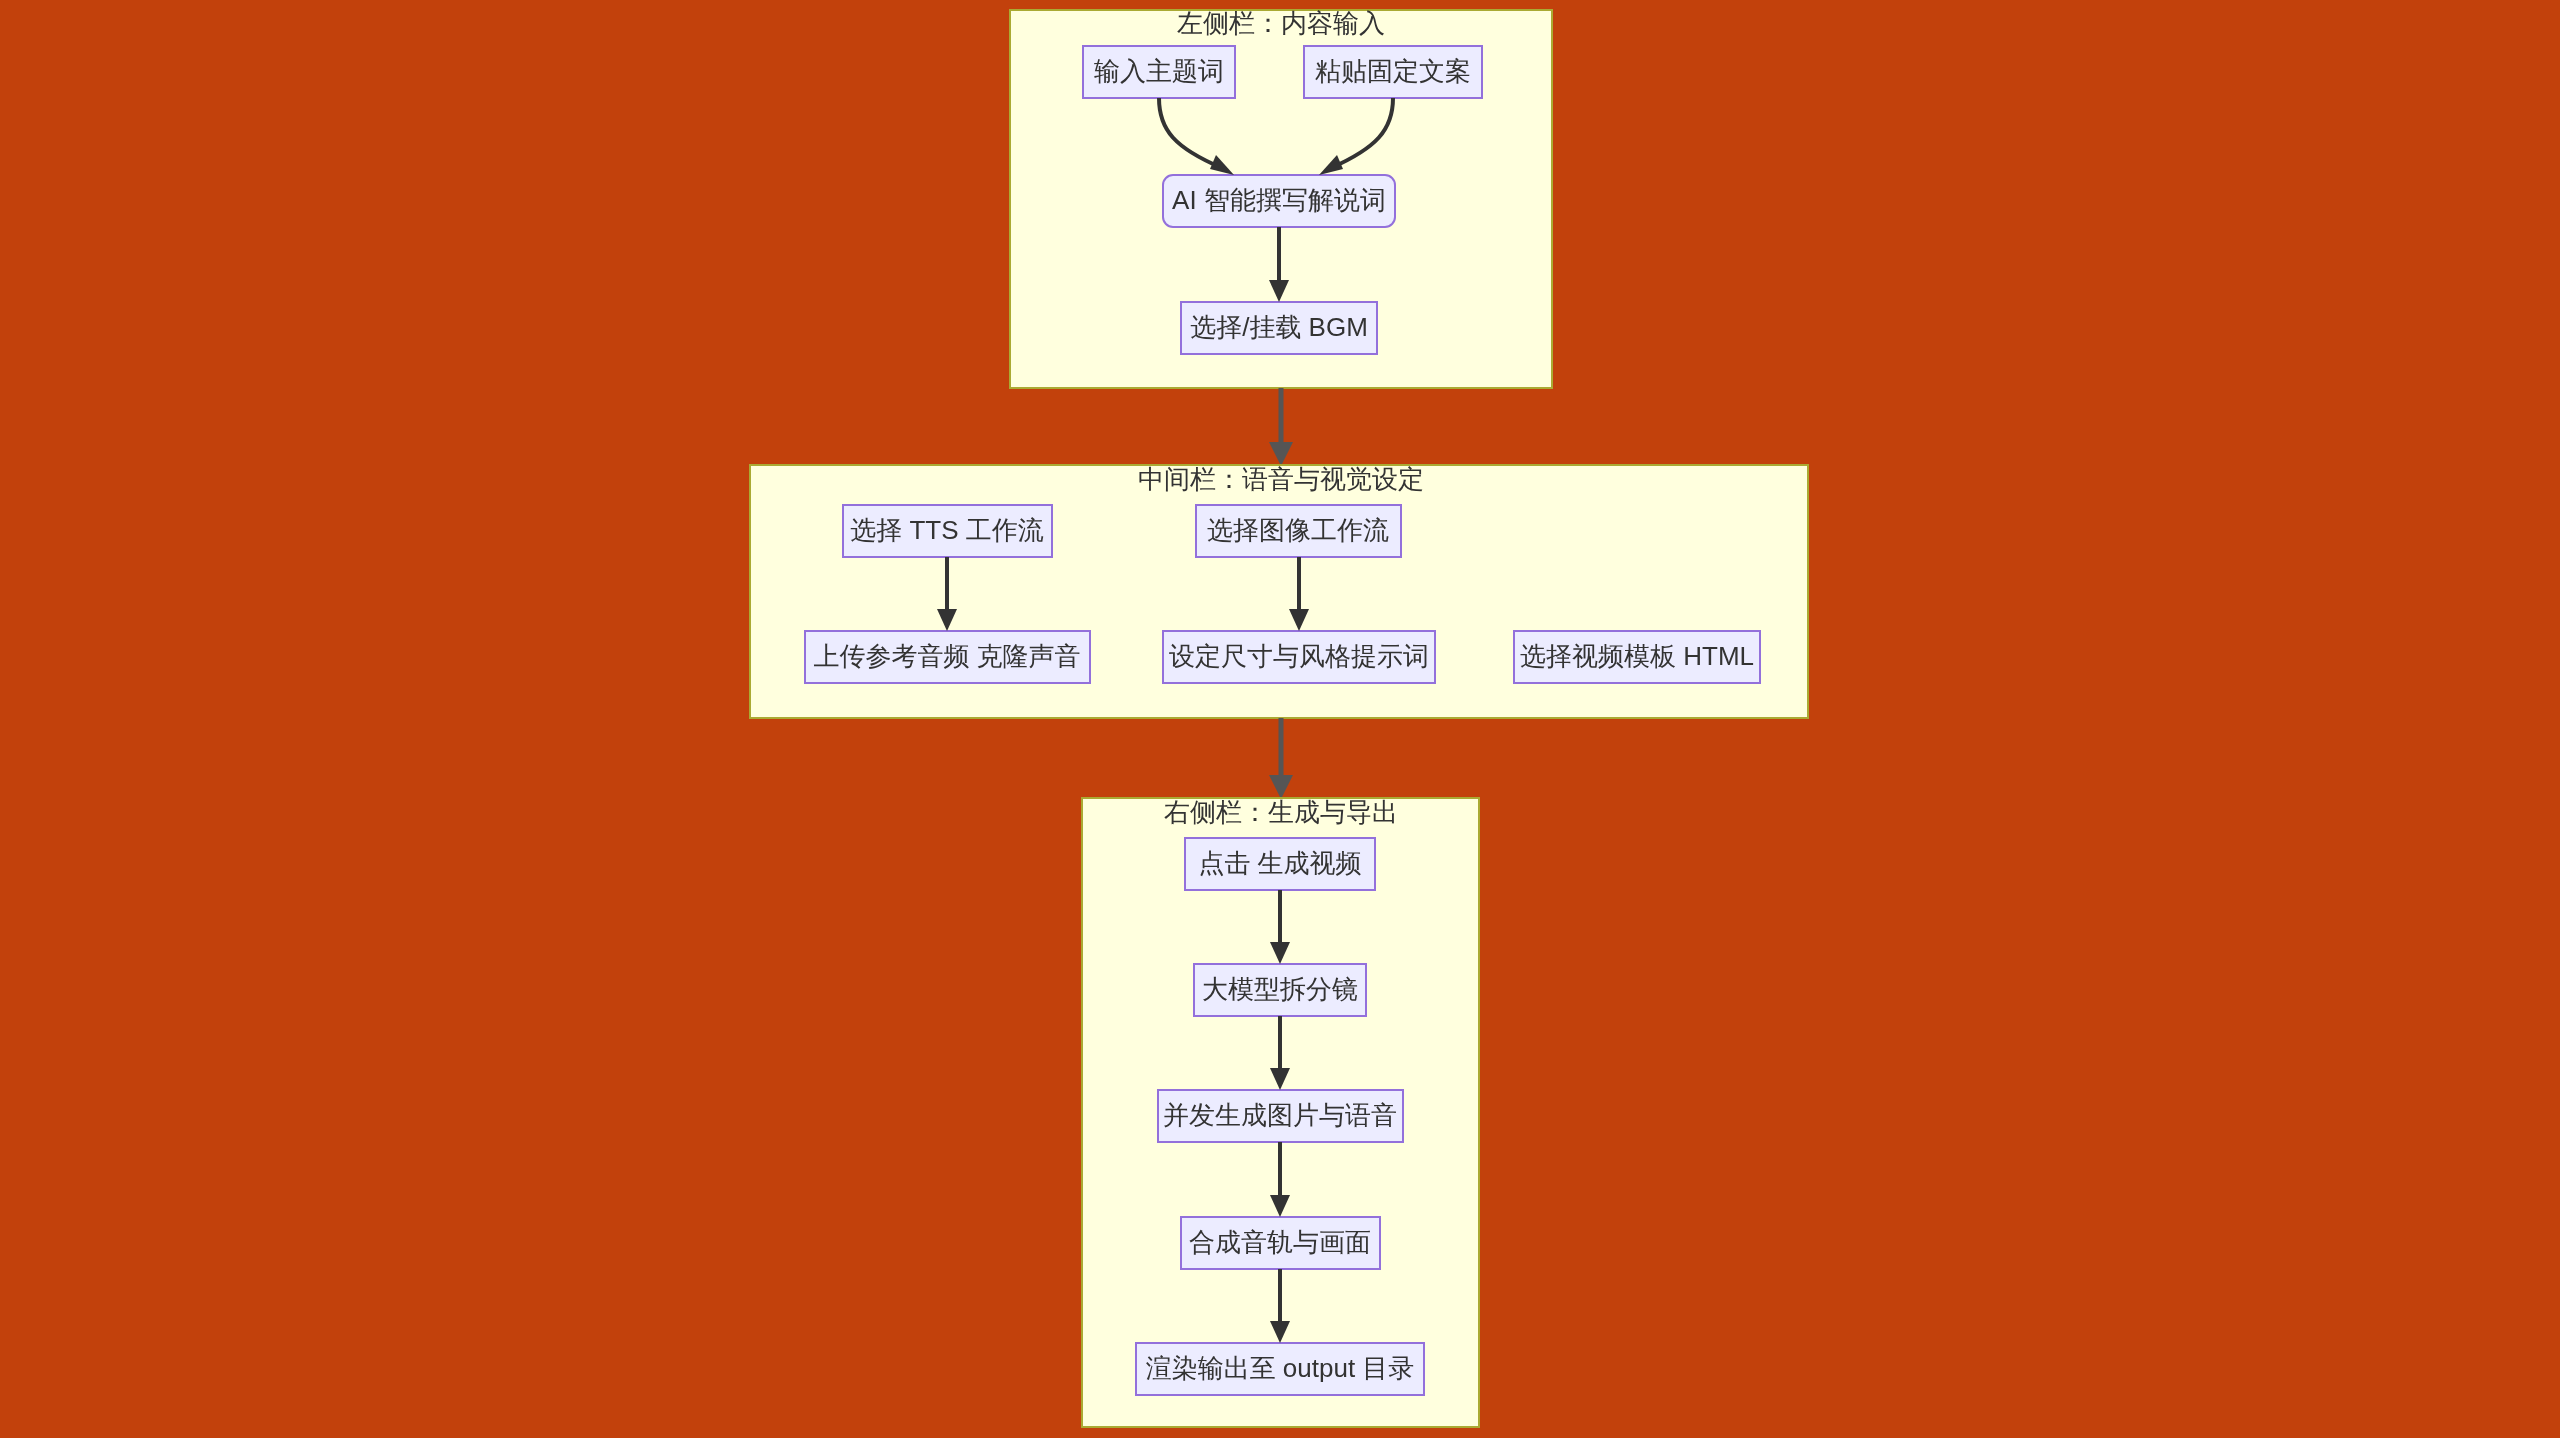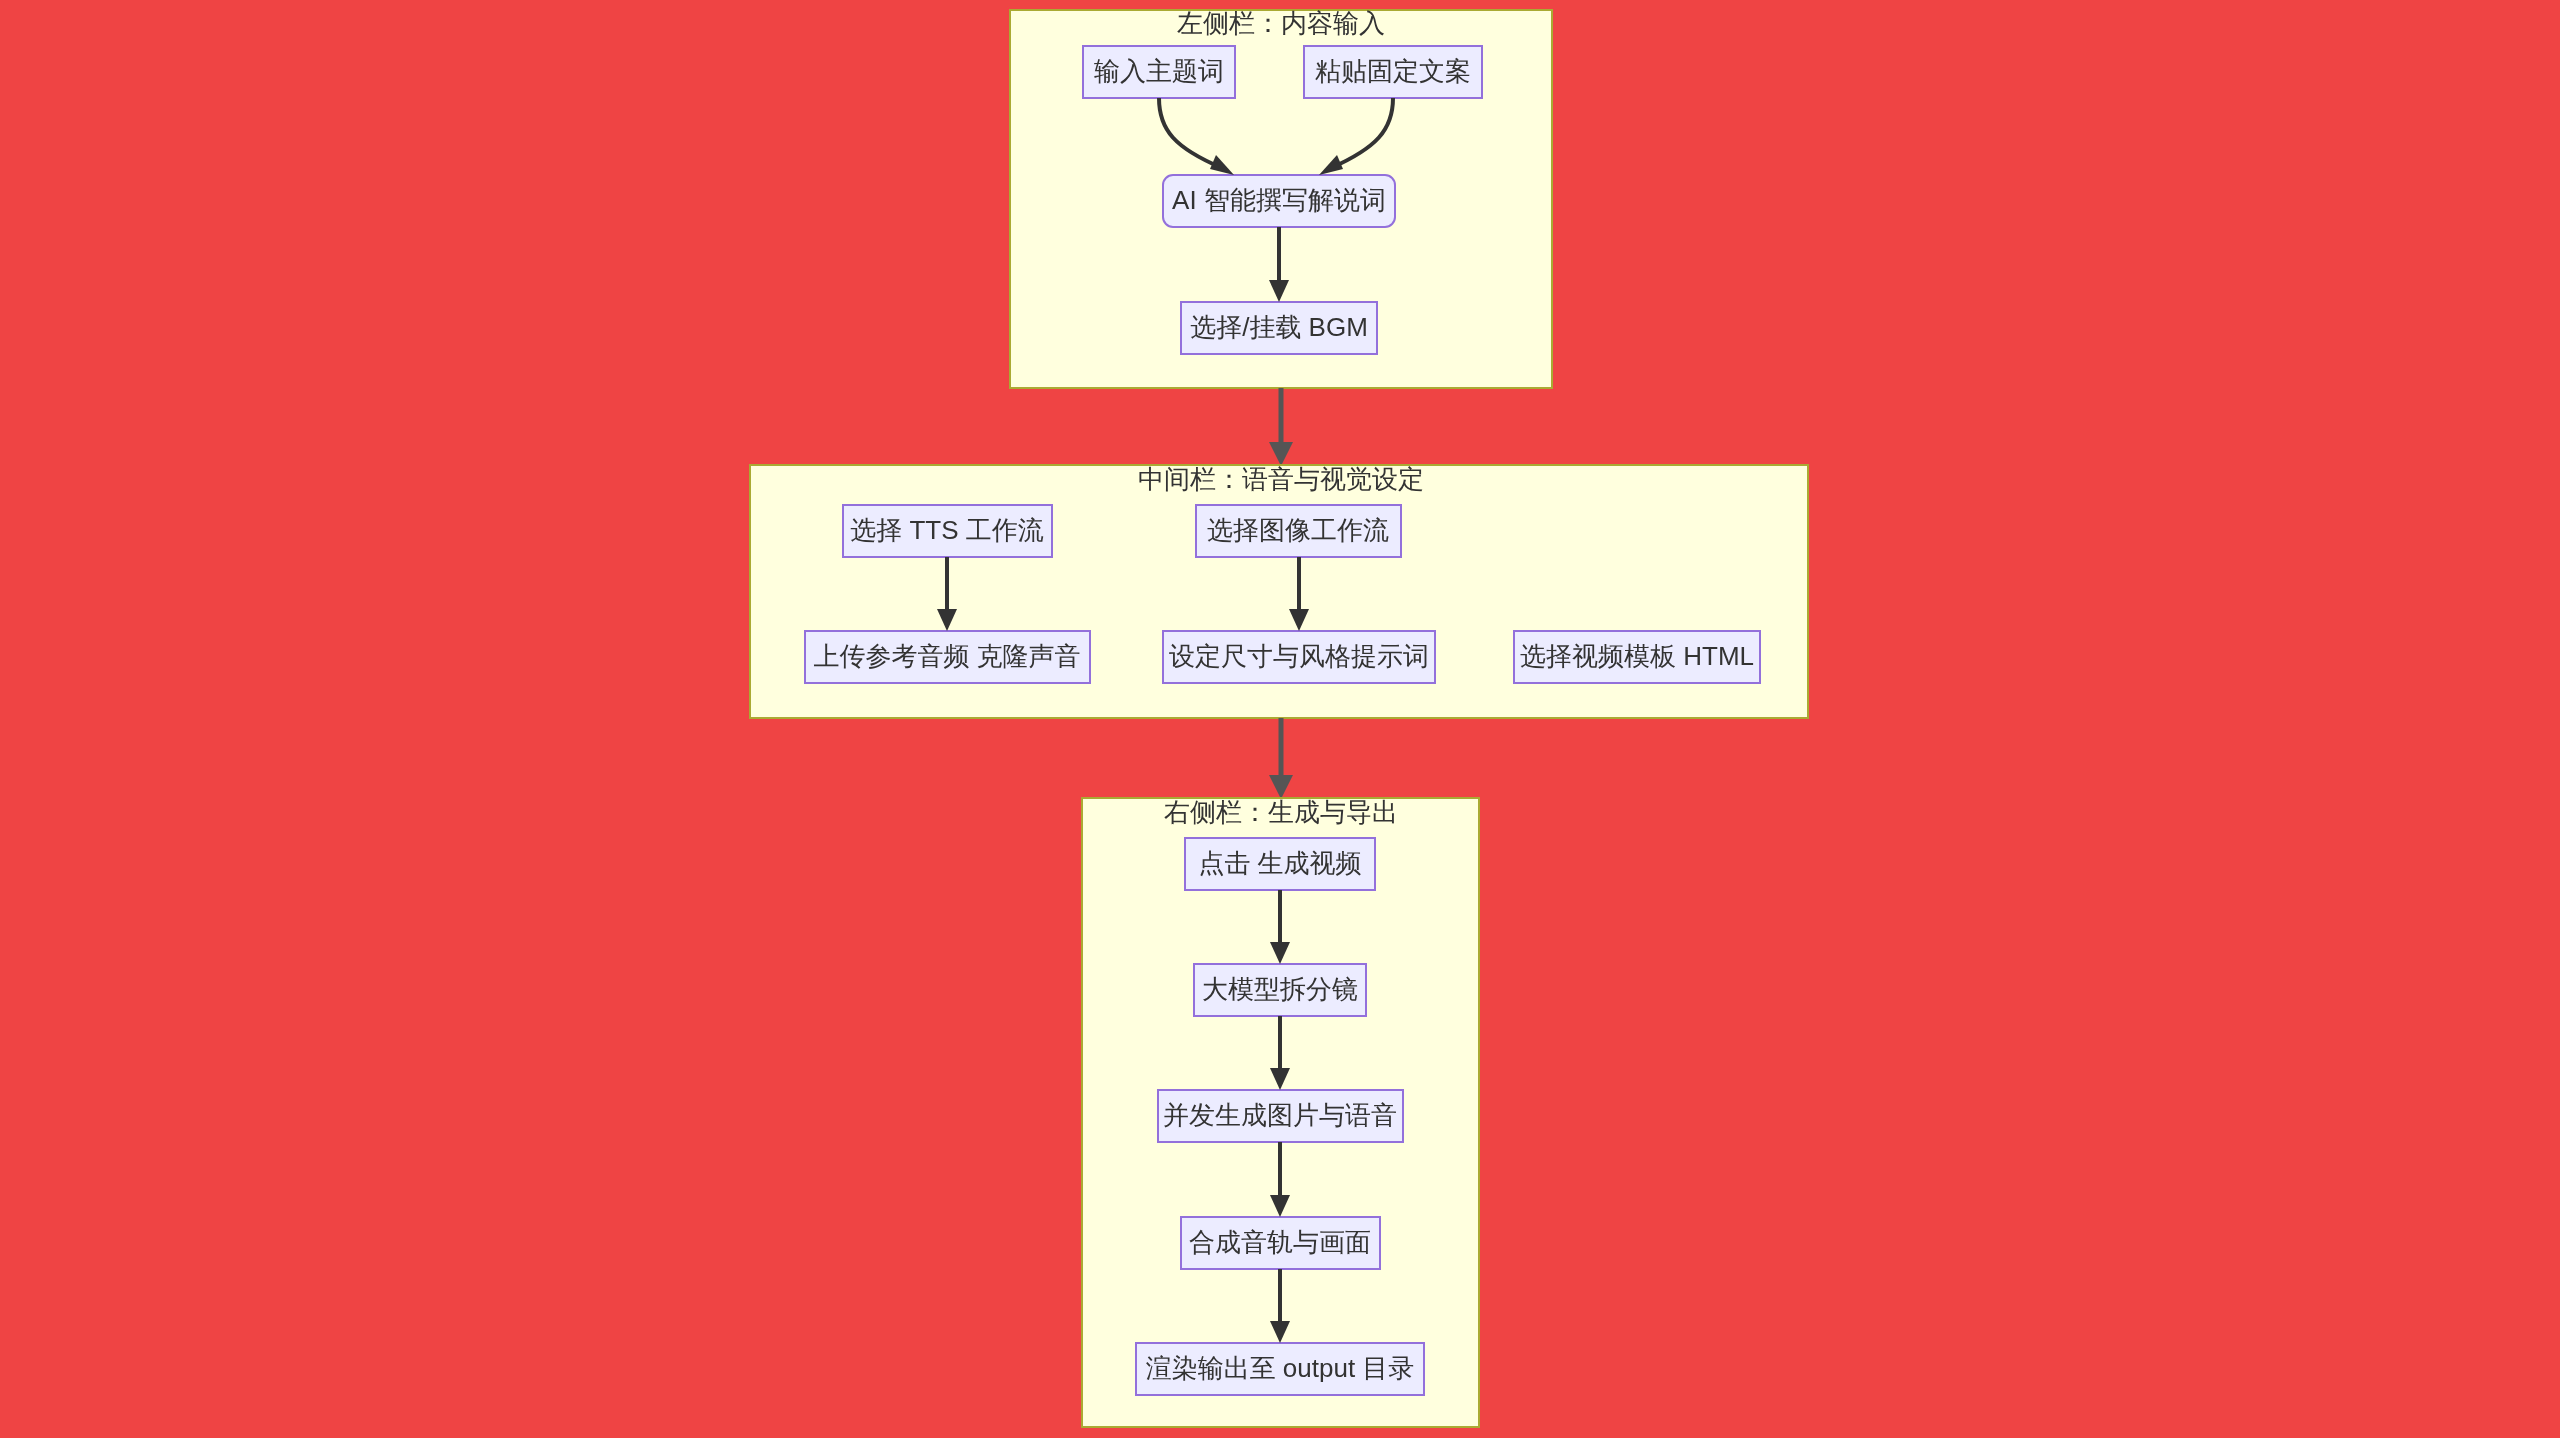--- a/index.html
+++ b/index.html
@@ -5,21 +5,21 @@
 <style>
   html, body {
     margin: 0;
     padding: 0;
     background: #000000;
   }
   #stage {
     position: relative;
     width: 2560px;
     height: 1438px;
-    background: #ef4444;
+    background: #c2410c;
     overflow: hidden;
     font-family: "Liberation Sans", "DejaVu Sans", sans-serif;
   }
   svg.flow {
     position: absolute;
     left: 0;
     top: 0;
     width: 2560px;
     height: 1438px;
     display: block;

